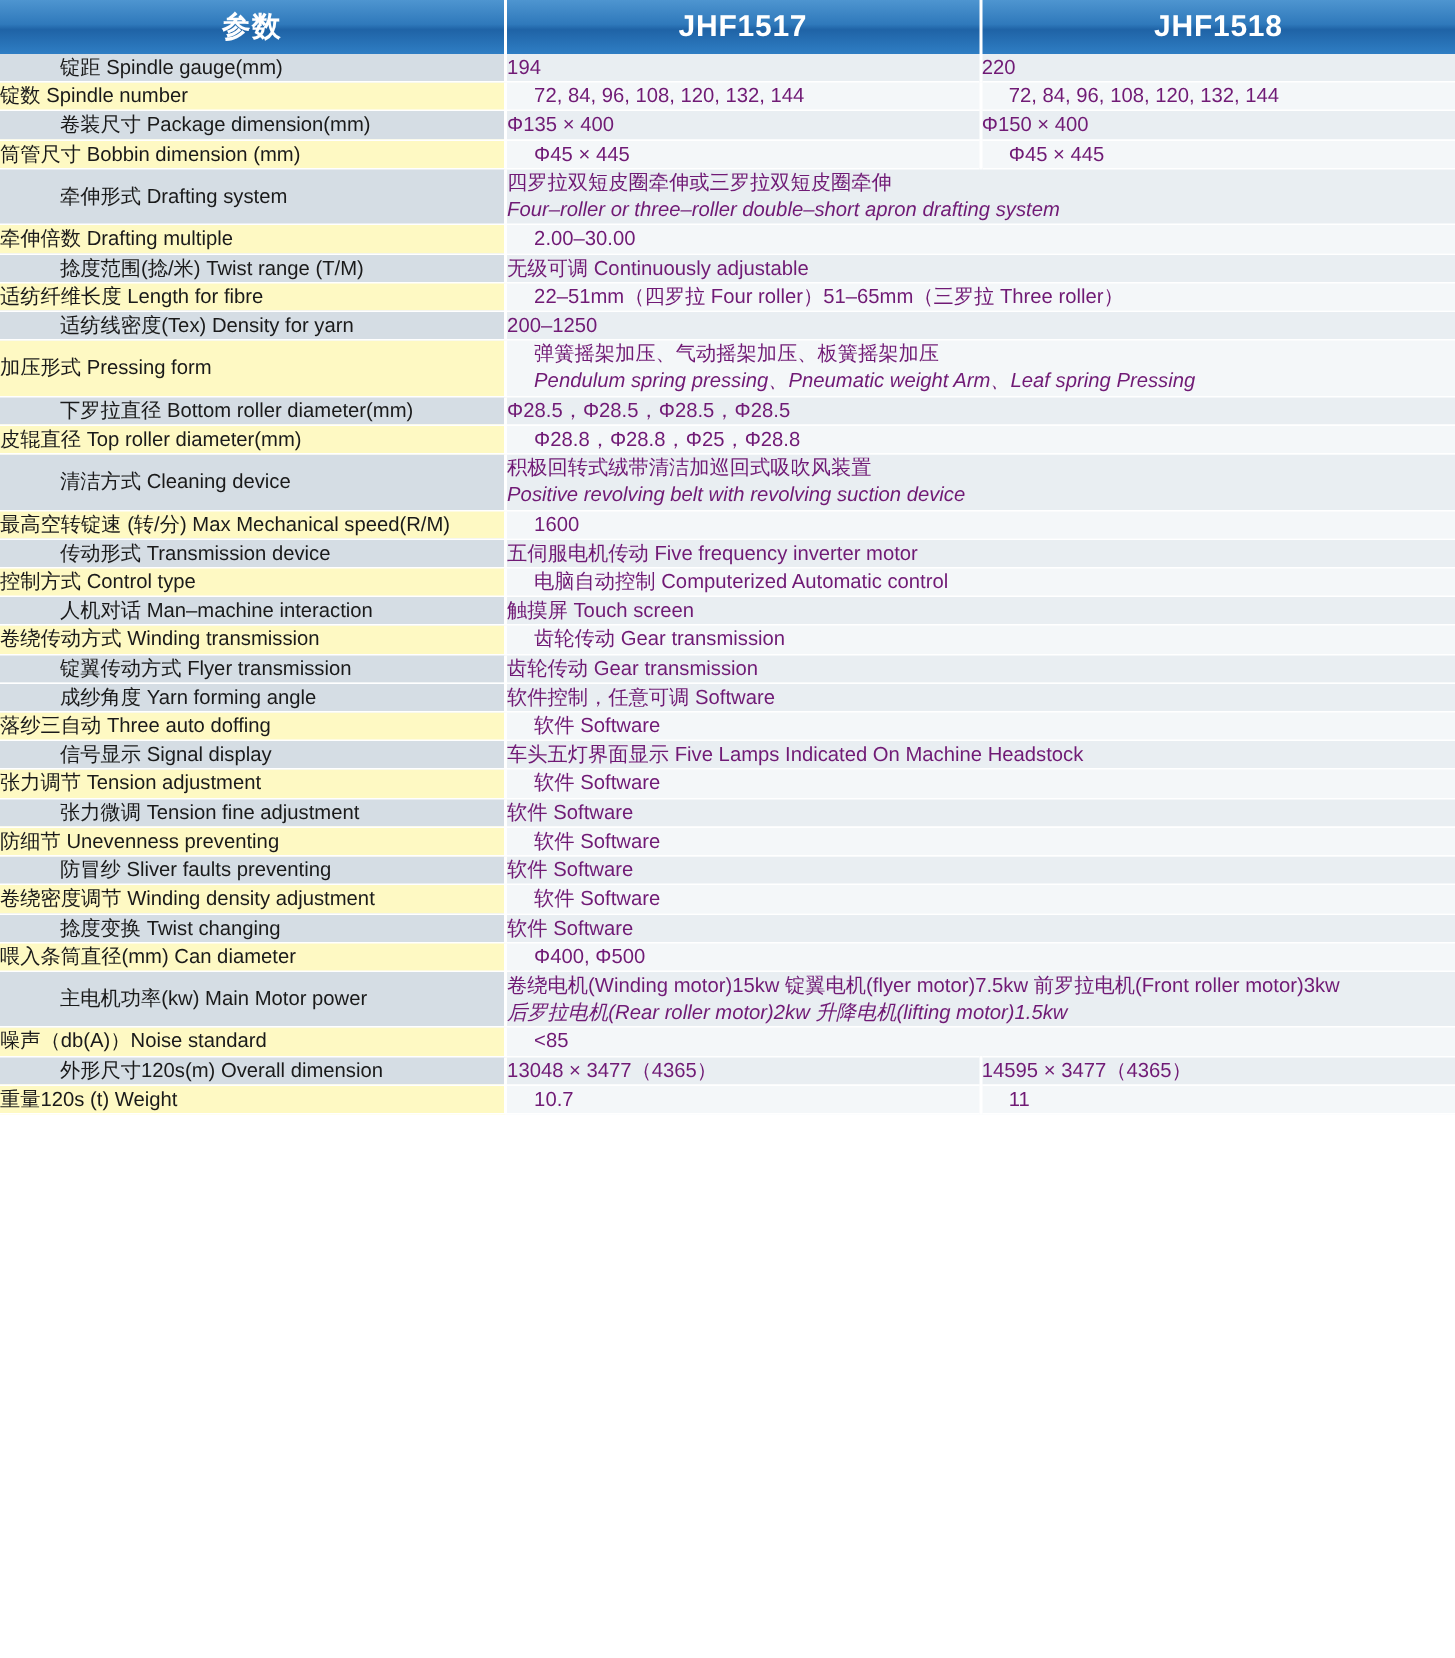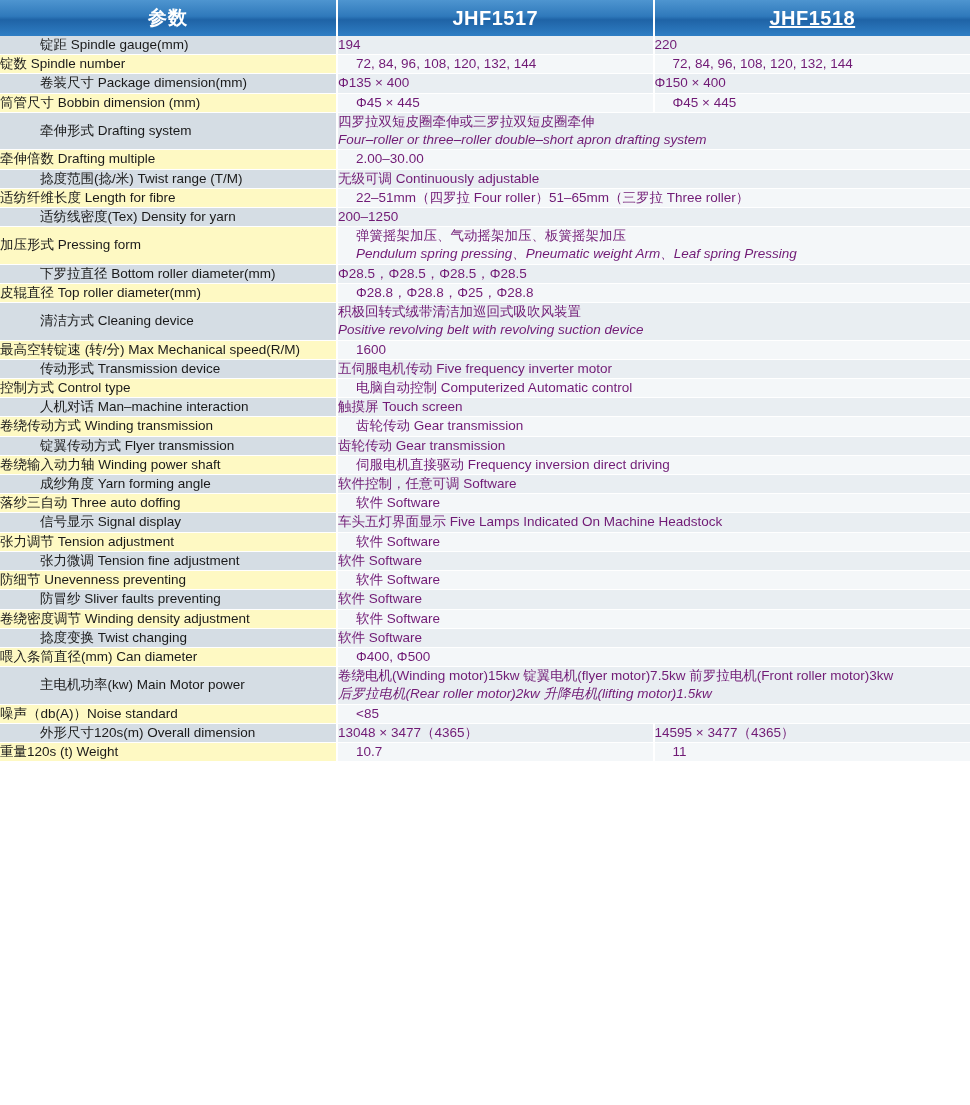--- a/index.html
+++ b/index.html
@@ -39,21 +39,21 @@
     width: 276px;
     height: 36px;
     background: linear-gradient(to bottom, #4e95d0 0%, #2f79bb 45%, #1f63a6 55%, #2f7ec4 100%);
     color: #ffffff;
     font-size: 20px;
     font-weight: bold;
     padding-left: 12px;
     border-right: 2px solid #ffffff;
     letter-spacing: 0.5px;
   }
-  .hdr-model.last { border-right: none; text-decoration: underline; }
+  .hdr-model.last { border-right: none; }
 
   .lbl {
     width: 370px;
     font-size: 13.5px;
     color: #1a1a1a;
     padding: 5px 8px 5px 10px;
     line-height: 1.35;
     border-bottom: 1px solid #ffffff;
     border-right: 2px solid #ffffff;
   }
@@ -171,24 +171,20 @@
           <td class="val" colspan="2">触摸屏 Touch screen</td>
         </tr>
         <tr class="even">
           <td class="lbl">卷绕传动方式 Winding transmission</td>
           <td class="val" colspan="2">齿轮传动 Gear transmission</td>
         </tr>
         <tr class="odd">
           <td class="lbl">锭翼传动方式 Flyer transmission</td>
           <td class="val" colspan="2">齿轮传动 Gear transmission</td>
         </tr>
-        <tr class="even">
-          <td class="lbl">卷绕输入动力轴 Winding power shaft</td>
-          <td class="val" colspan="2">伺服电机直接驱动 Frequency inversion direct driving</td>
-        </tr>
         <tr class="odd">
           <td class="lbl">成纱角度 Yarn forming angle</td>
           <td class="val" colspan="2">软件控制，任意可调 Software</td>
         </tr>
         <tr class="even">
           <td class="lbl">落纱三自动 Three auto doffing</td>
           <td class="val" colspan="2">软件 Software</td>
         </tr>
         <tr class="odd">
           <td class="lbl">信号显示 Signal display</td>

